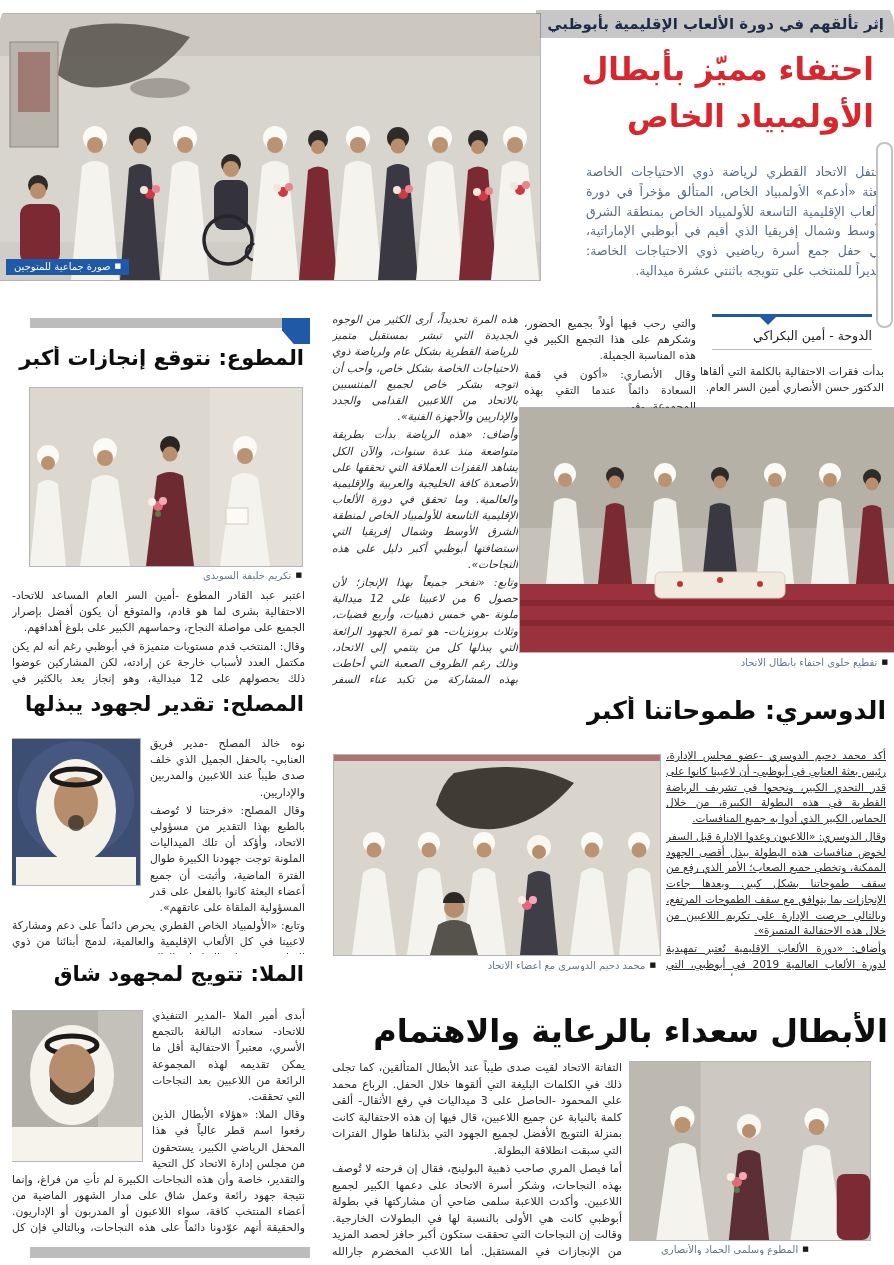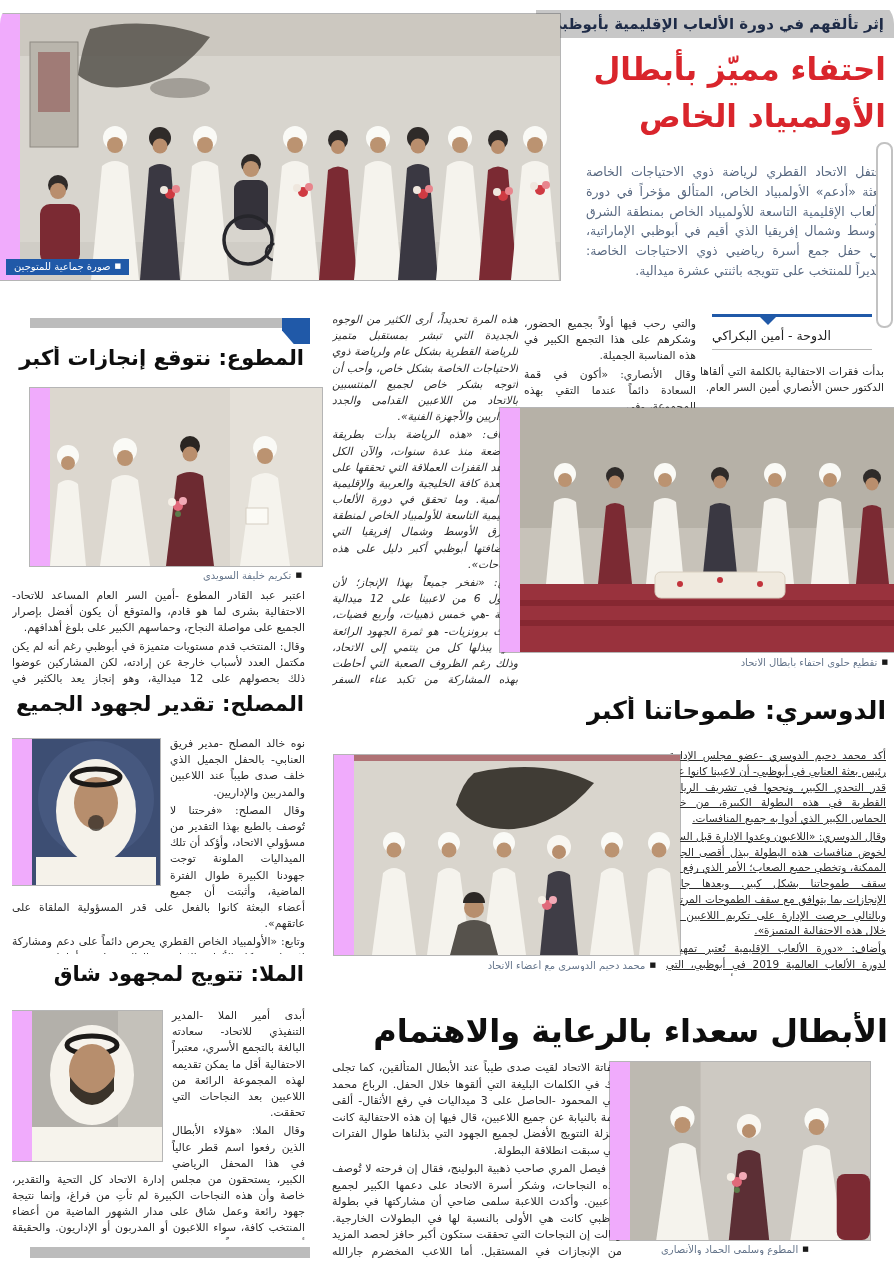--- a/index.html
+++ b/index.html
@@ -6,46 +6,46 @@
   .page{position:relative;width:894px;height:1265px;background:#fff;overflow:hidden;
         font-family:"DejaVu Sans",sans-serif;direction:rtl;border-radius:24px;}
   .abs{position:absolute;}
   .kicker{background:#c7c7c7;color:#1e2b47;font-weight:bold;font-size:15px;
           line-height:28px;height:28px;padding:0 10px;text-align:right;white-space:nowrap;overflow:hidden;}
   .main-headline{color:#d9252c;font-weight:bold;font-size:31px;line-height:1.5;text-align:right;}
   .intro{color:#5a6a82;font-size:12.5px;line-height:1.58;text-align:justify;overflow:hidden;}
   .byline-rule{height:3px;background:#2059a8;position:relative;}
   .byline-tri{position:absolute;top:3px;left:48px;width:0;height:0;
               border-left:8px solid transparent;border-right:8px solid transparent;border-top:8px solid #2059a8;}
-  .byline-name{margin-top:11px;font-size:12.5px;color:#222;text-align:left;}
+  .byline-name{margin-top:11px;font-size:12.5px;color:#222;text-align:right;}
   .byline-thin{margin-top:6px;height:1px;background:#b9b9b9;}
   .body-text{font-size:10.8px;line-height:1.5;color:#2b2b2b;text-align:justify;overflow:hidden;}
   .body-text p{margin:0 0 2px 0;}
   .sec-title{font-weight:bold;color:#0e0e0e;font-size:21px;text-align:right;white-space:nowrap;overflow:hidden;}
   .big-title{font-weight:bold;color:#0e0e0e;font-size:32px;text-align:right;white-space:nowrap;overflow:hidden;}
   .caption{font-size:10px;color:#64748a;text-align:right;white-space:nowrap;overflow:hidden;}
   .caption .bullet{color:#1a1a1a;font-size:7px;vertical-align:2px;margin-left:4px;}
-  .photo{outline:1px solid rgba(90,90,90,.45);background:#f0abfc;overflow:hidden;padding-left:20px;}
+  .photo{outline:1px solid rgba(90,90,90,.45);background:#f0abfc;overflow:hidden;}
   .photo svg{display:block;width:100%;height:100%;}
   .badge-caption{position:absolute;left:6px;bottom:5px;background:#2059a8;color:#fff;
                  font-size:10px;padding:2px 8px 3px;white-space:nowrap;}
   .badge-caption .bullet{color:#fff;font-size:7px;vertical-align:2px;margin-left:4px;}
   .grey-bar{background:#bcbcbc;}
   .corner-accent{background:#2059a8;clip-path:polygon(0 0,100% 0,100% 100%,42% 100%,0 48%);}
   .pill{border:2px solid #c2c2c2;border-radius:8px;background:#fff;}
   .float-portrait{float:left;margin:3px 10px 6px 0;}
 </style>
 </head>
 <body>
 
 <div class="page">
 
   <div class="abs kicker" style="top:10px;right:0;width:338px;">إثر تألقهم في دورة الألعاب الإقليمية بأبوظبي</div>
 
-  <div class="abs main-headline" style="top:46px;right:8px;width:340px;">
+  <div class="abs main-headline" style="top:46px;right:20px;width:340px;">
     <div>احتفاء مميّز بأبطال</div>
     <div>الأولمبياد الخاص</div>
   </div>
 
   <div class="abs intro" style="top:162px;right:8px;width:300px;height:146px;">احتفل الاتحاد القطري لرياضة ذوي الاحتياجات الخاصة ببعثة «أدعم» الأولمبياد الخاص، المتألق مؤخراً في دورة الألعاب الإقليمية التاسعة للأولمبياد الخاص بمنطقة الشرق الأوسط وشمال إفريقيا الذي أقيم في أبوظبي الإماراتية، في حفل جمع أسرة رياضيي ذوي الاحتياجات الخاصة: تقديراً للمنتخب على تتويجه باثنتي عشرة ميدالية.</div>
 
   <div class="abs pill" style="top:142px;right:1px;width:13px;height:182px;"></div>
 
   <figure class="abs photo" style="top:14px;left:0;width:540px;height:266px;margin:0;">
     <svg viewBox="0 0 540 266" preserveAspectRatio="none">
@@ -216,21 +216,21 @@
   </figure>
   <div class="abs caption" style="top:570px;left:30px;width:272px;">
     <span class="bullet">■</span><span>تكريم خليفة السويدي</span>
   </div>
 
   <div class="abs body-text" style="top:588px;left:12px;width:293px;height:98px;">
     <p>اعتبر عبد القادر المطوع -أمين السر العام المساعد للاتحاد- الاحتفالية بشرى لما هو قادم، والمتوقع أن يكون أفضل بإصرار الجميع على مواصلة النجاح، وحماسهم الكبير على بلوغ أهدافهم.</p>
       <p>وقال: المنتخب قدم مستويات متميزة في أبوظبي رغم أنه لم يكن مكتمل العدد لأسباب خارجة عن إرادته، لكن المشاركين عوضوا ذلك بحصولهم على 12 ميدالية، وهو إنجاز يعد بالكثير في المستقبل.</p>
   </div>
 
-  <div class="abs sec-title" style="top:692px;left:8px;width:296px;">المصلح: تقدير لجهود الجميع</div>
+  <div class="abs sec-title" style="top:692px;left:8px;width:296px;">المصلح: تقدير لجهود يبذلها</div>
 
   <div class="abs body-text" style="top:736px;left:12px;width:293px;height:218px;">
     <span class="float-portrait photo" style="width:128px;height:146px;display:block;">
       <svg viewBox="0 0 128 146" preserveAspectRatio="none">
         <rect width="128" height="146" fill="#3d4e73"></rect>
         <circle cx="64" cy="60" r="58" fill="#50628b" opacity=".5"></circle>
         <ellipse cx="64" cy="72" rx="40" ry="52" fill="#f5f2ea"></ellipse>
         <ellipse cx="64" cy="64" rx="22" ry="26" fill="#b78e6d"></ellipse>
         <ellipse cx="64" cy="38" rx="24" ry="8" fill="none" stroke="#1c1a18" stroke-width="5"></ellipse>
         <circle cx="64" cy="84" r="8" fill="#3a322b" opacity=".8"></circle>

